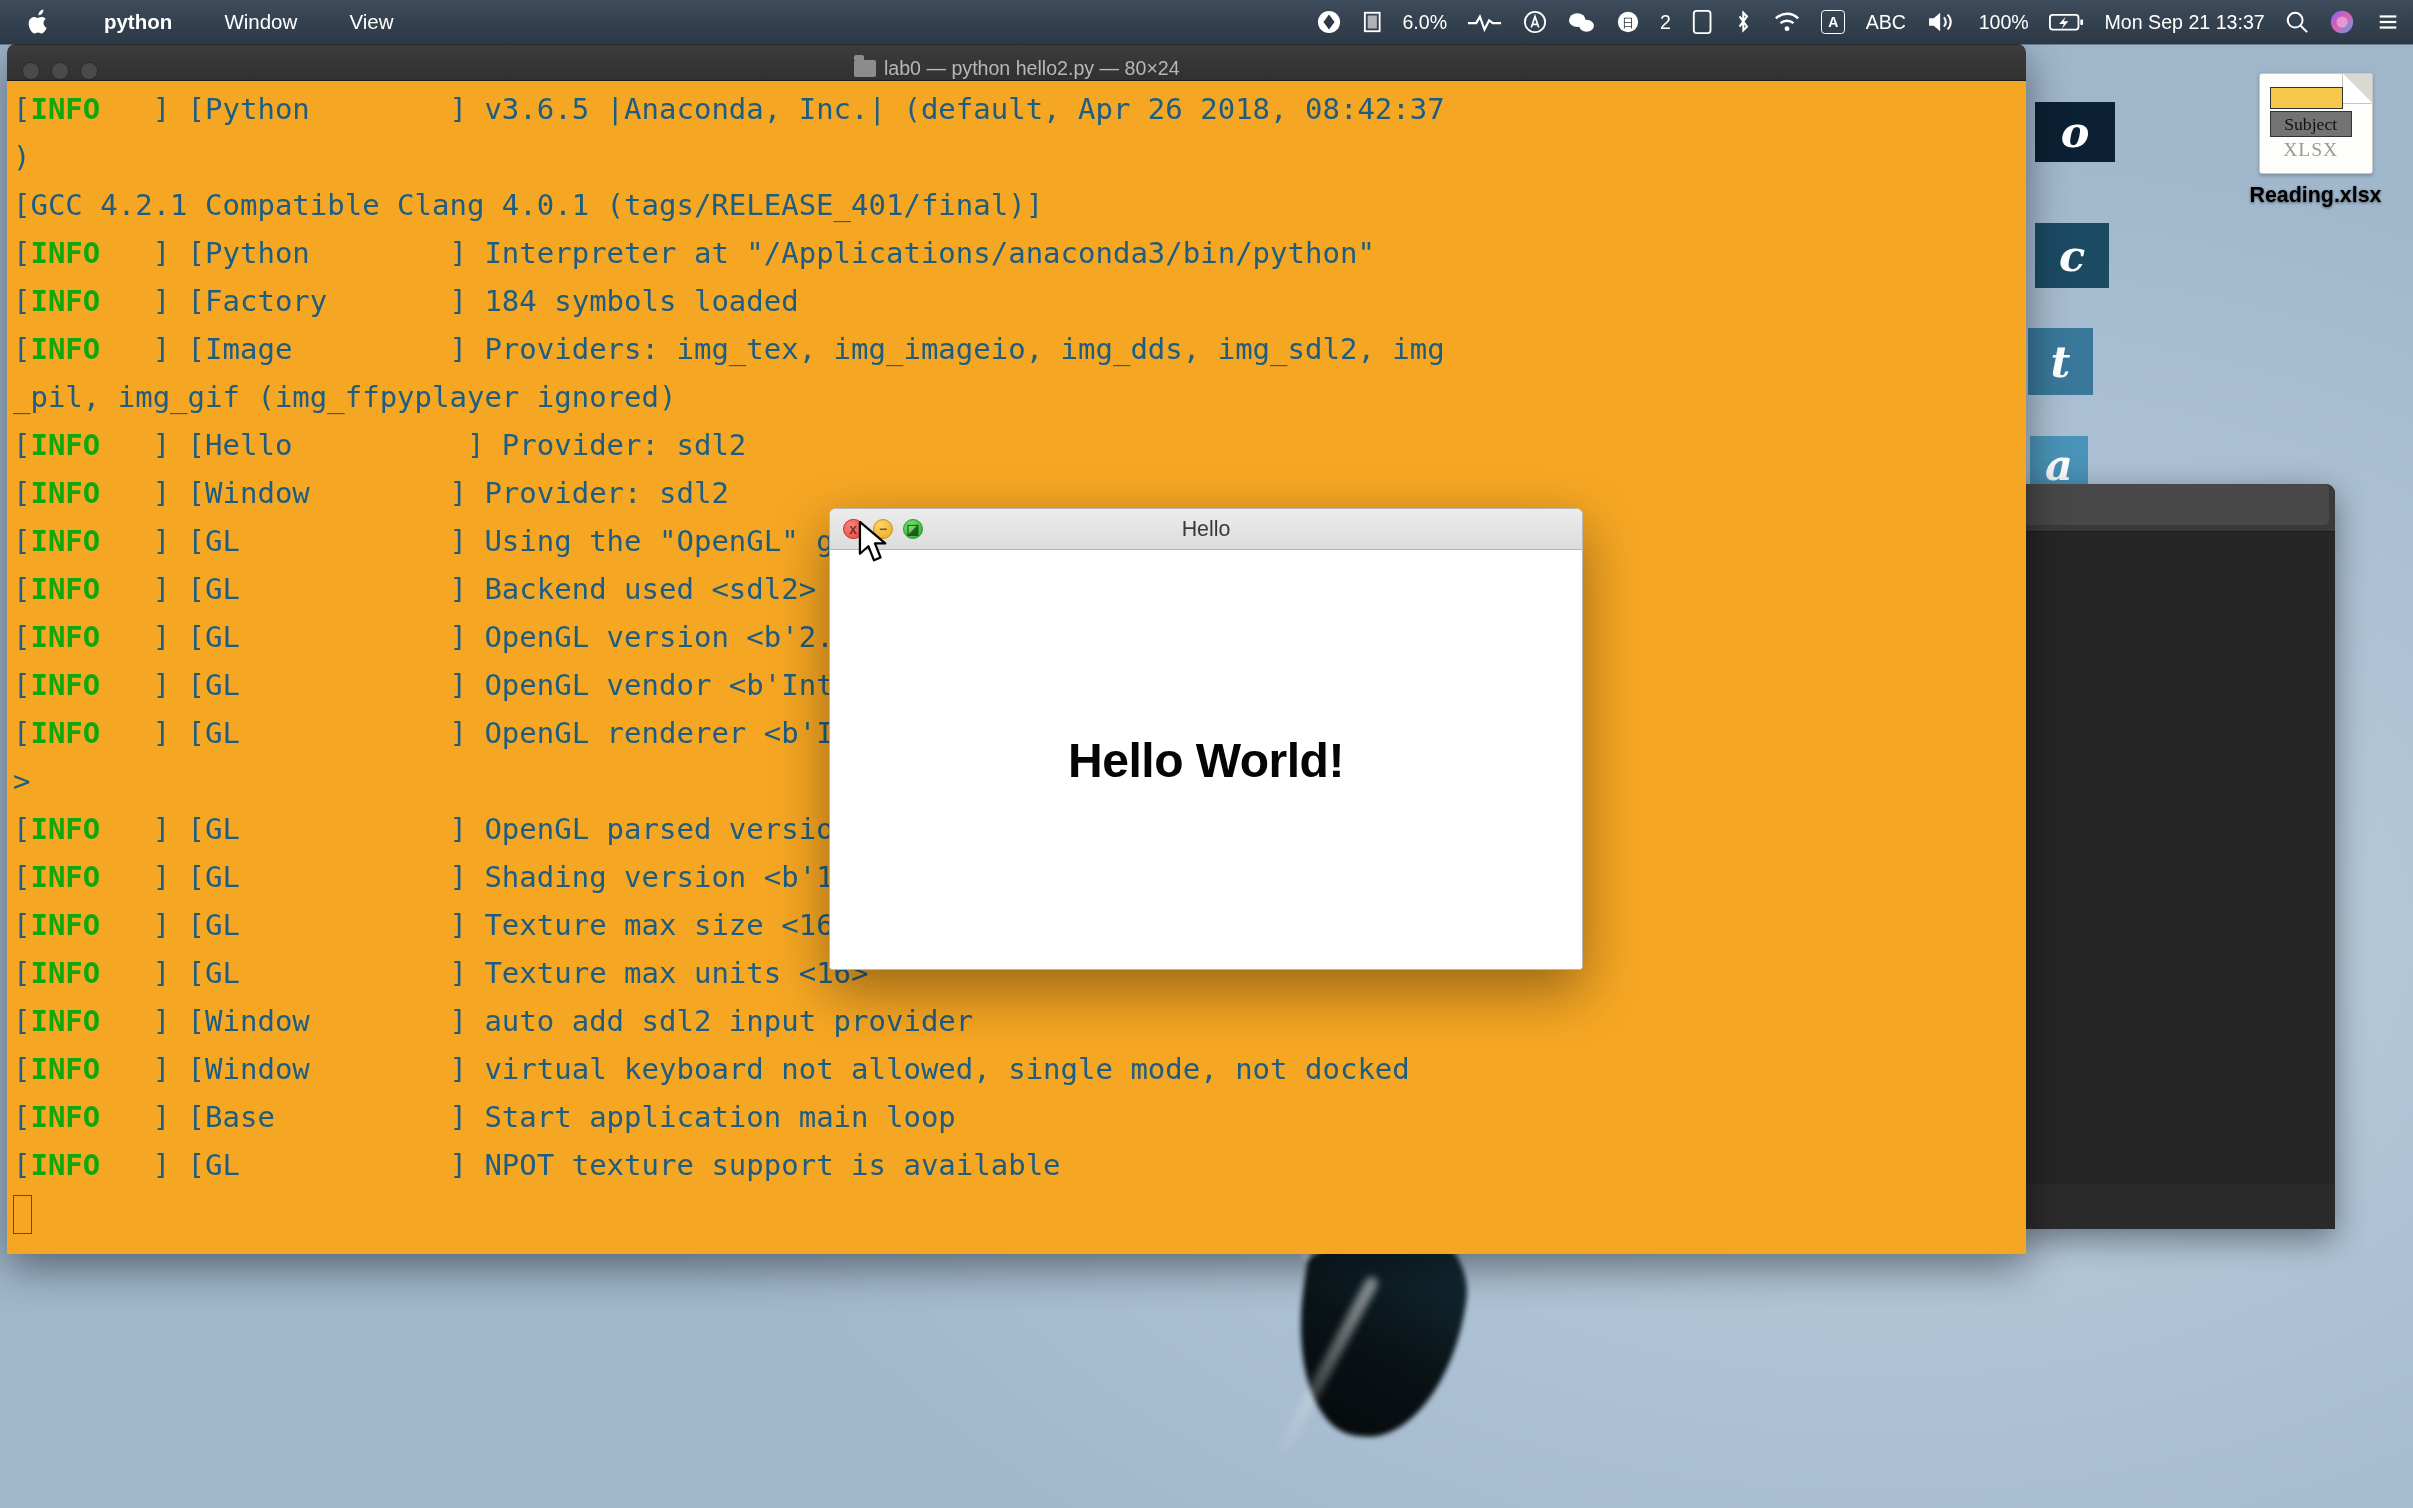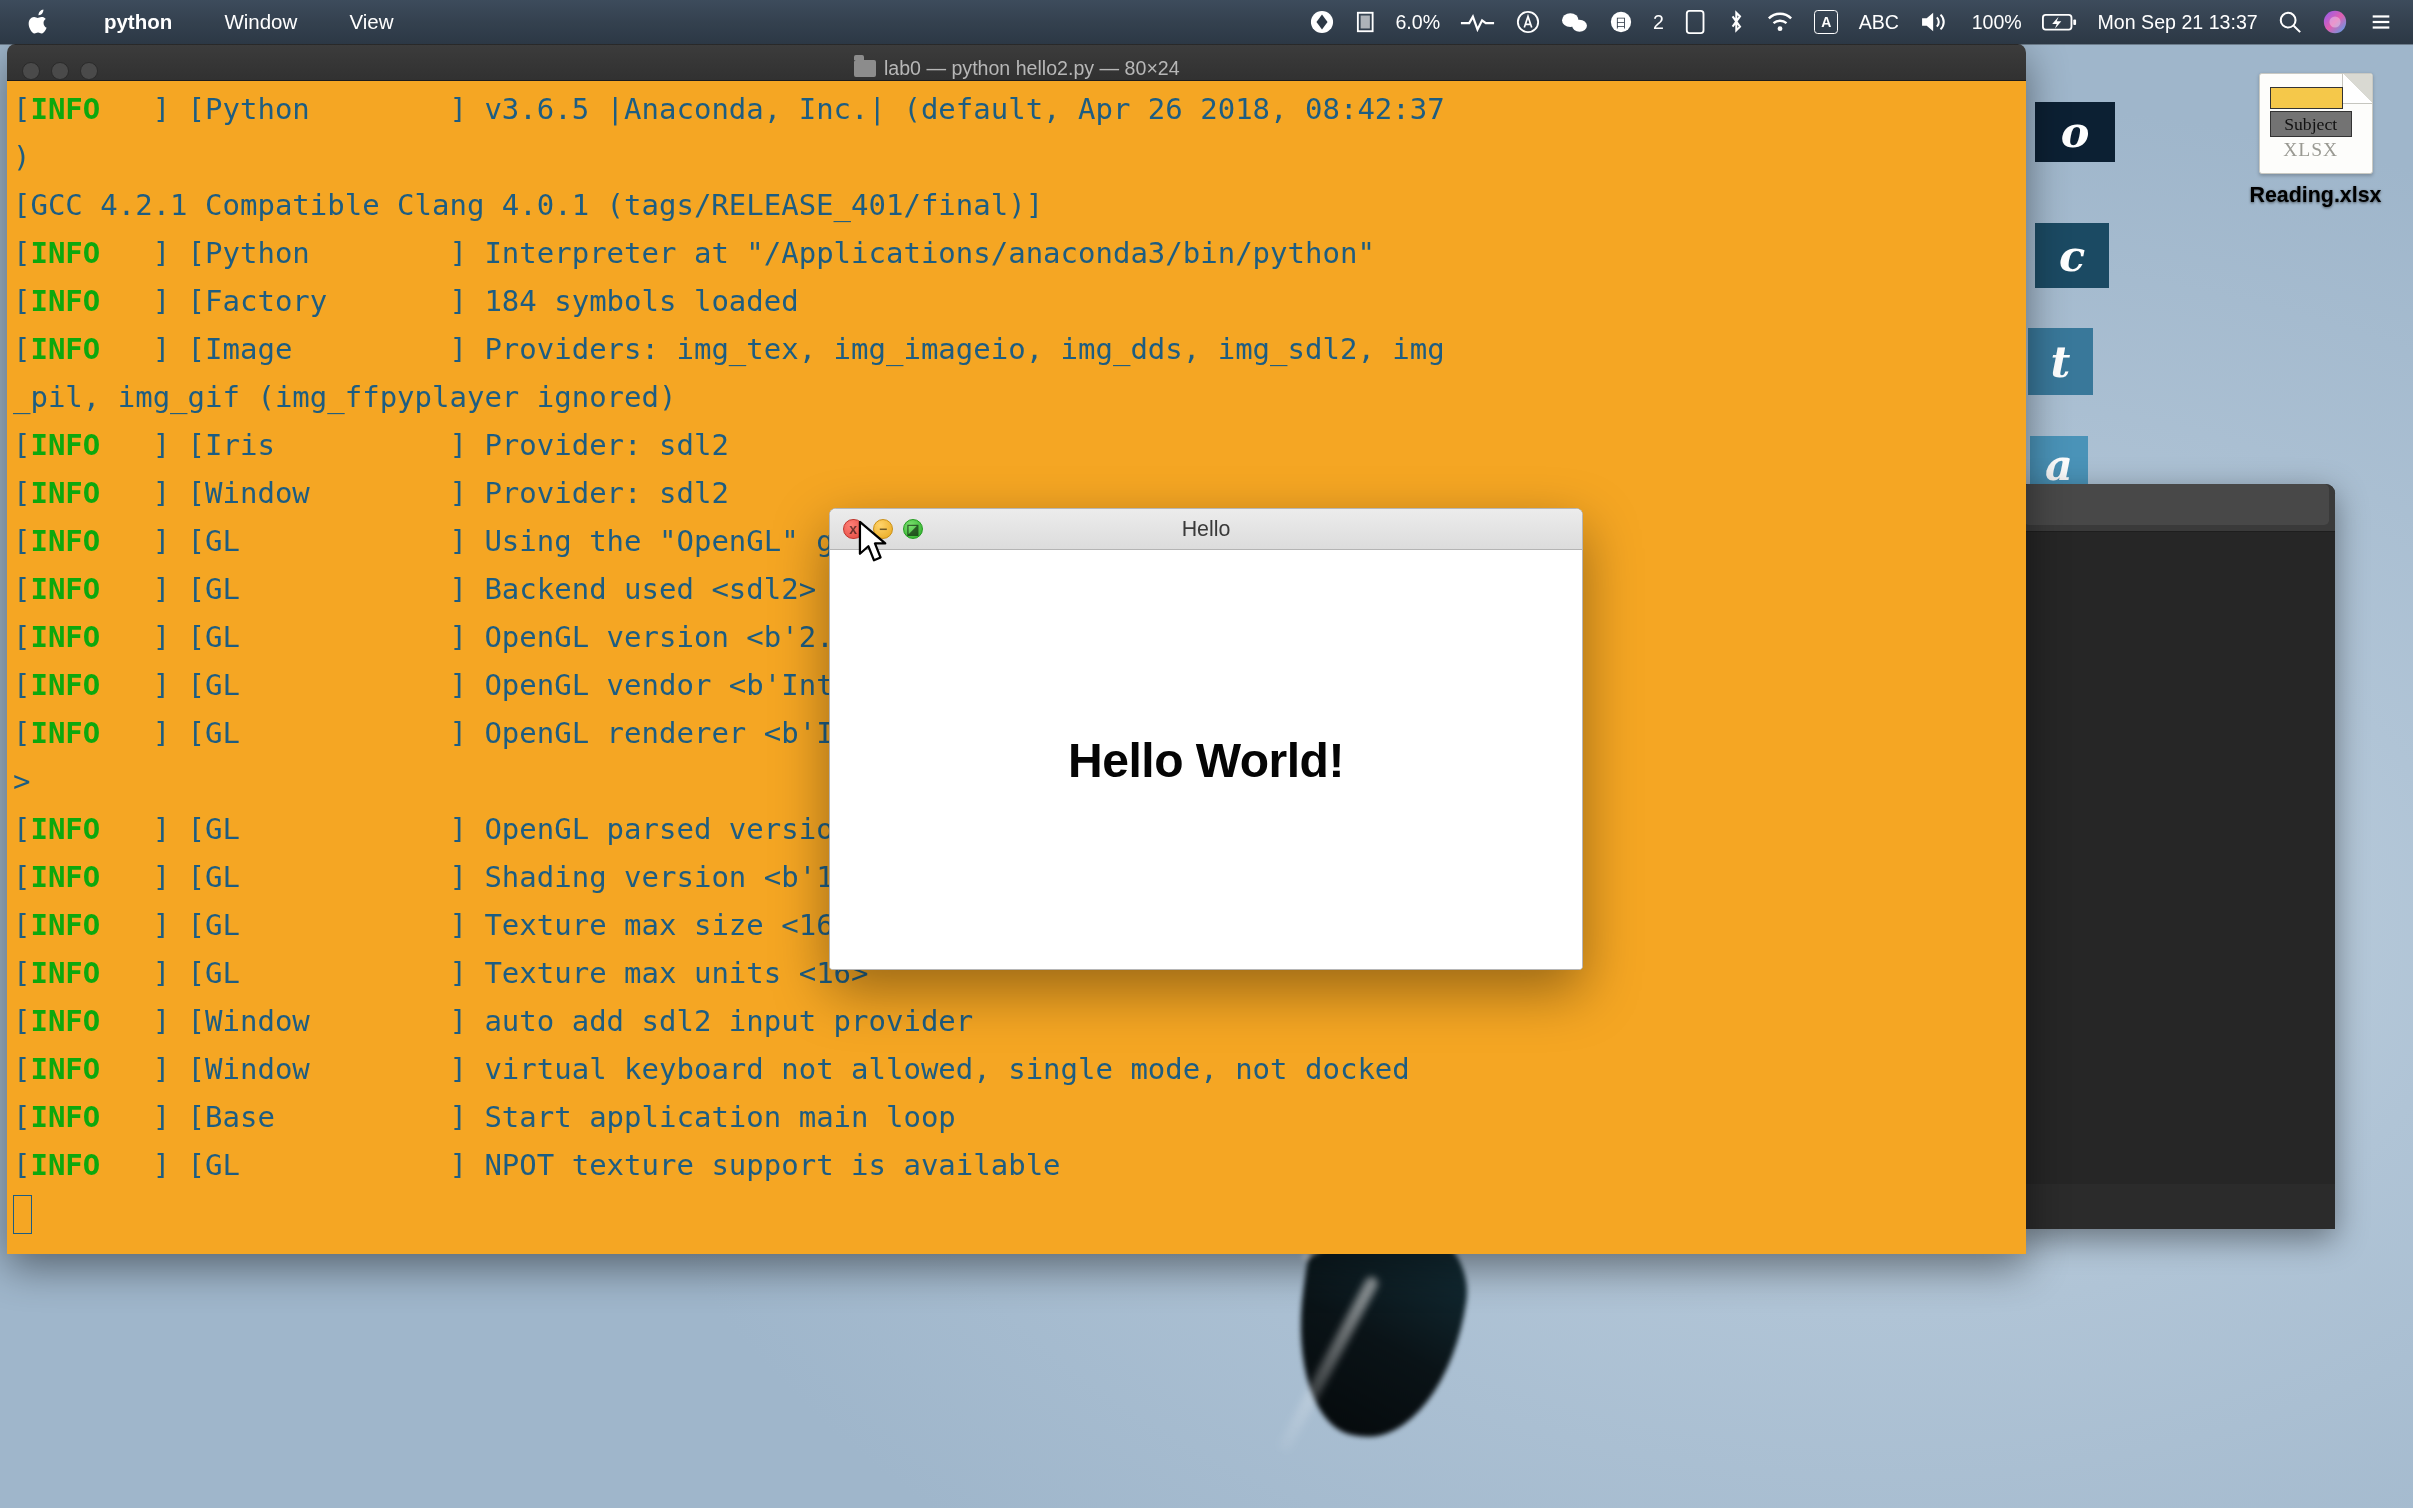--- a/index.html
+++ b/index.html
@@ -63,21 +63,21 @@
     color:#ffffff;
     display:flex; align-items:center;
     font-size:20.5px;
     z-index:60;
     box-shadow:0 0.9px 0 rgba(0,0,0,.35);
   }
   #menubar .left{ display:flex; align-items:center; gap:13px; }
   .mb-item{ padding:0 19.6px; height:44px; display:flex; align-items:center; white-space:nowrap;}
   .mb-item.apple{ padding:0 22.3px 0 26px; font-size:25px; }
   .mb-item.bold{ font-weight:700; }
-  #menubar .right{ margin-left:auto; display:flex; align-items:center; gap:0; padding-right:10px;}
+  #menubar .right{ margin-left:auto; display:flex; align-items:center; gap:0; padding-right:3px;}
   .mb-stat{ padding:0 10.2px; height:44px; display:flex; align-items:center; font-size:19.6px; white-space:nowrap; }
   .mb-stat svg{ display:block; }
   .ico-box{
     width:24px;height:24px;border:1.9px solid #fff;border-radius:3.7px;
     display:flex;align-items:center;justify-content:center;font-size:14px;font-weight:700;
   }
 
   
   #back-window{
     position:absolute; left:2018px; top:484px; width:317px; height:745px;
@@ -261,21 +261,21 @@
       <span>lab0 — python hello2.py — 80×24</span>
     </div>
   </div>
   <div id="term-body"><span class="br">[</span><span class="lvl">INFO</span><span class="br">   ] [Python        ] v3.6.5 |Anaconda, Inc.| (default, Apr 26 2018, 08:42:37</span>
 <span>)</span>
 <span>[GCC 4.2.1 Compatible Clang 4.0.1 (tags/RELEASE_401/final)]</span>
 <span class="br">[</span><span class="lvl">INFO</span><span class="br">   ] [Python        ] Interpreter at "/Applications/anaconda3/bin/python"</span>
 <span class="br">[</span><span class="lvl">INFO</span><span class="br">   ] [Factory       ] 184 symbols loaded</span>
 <span class="br">[</span><span class="lvl">INFO</span><span class="br">   ] [Image         ] Providers: img_tex, img_imageio, img_dds, img_sdl2, img</span>
 <span>_pil, img_gif (img_ffpyplayer ignored)</span>
-<span class="br">[</span><span class="lvl">INFO</span><span class="br">   ] [Iris          ] Provider: sdl2</span>
+<span class="br">[</span><span class="lvl">INFO</span><span class="br">   ] [Hello          ] Provider: sdl2</span>
 <span class="br">[</span><span class="lvl">INFO</span><span class="br">   ] [Window        ] Provider: sdl2</span>
 <span class="br">[</span><span class="lvl">INFO</span><span class="br">   ] [GL            ] Using the "OpenGL" graphics system</span>
 <span class="br">[</span><span class="lvl">INFO</span><span class="br">   ] [GL            ] Backend used &lt;sdl2&gt;</span>
 <span class="br">[</span><span class="lvl">INFO</span><span class="br">   ] [GL            ] OpenGL version &lt;b'2.1 INTEL-12.10.12'&gt;</span>
 <span class="br">[</span><span class="lvl">INFO</span><span class="br">   ] [GL            ] OpenGL vendor &lt;b'Intel Inc.'&gt;</span>
 <span class="br">[</span><span class="lvl">INFO</span><span class="br">   ] [GL            ] OpenGL renderer &lt;b'Intel Iris Plus Graphics 645'</span>
 <span>&gt;</span>
 <span class="br">[</span><span class="lvl">INFO</span><span class="br">   ] [GL            ] OpenGL parsed version: 2, 1</span>
 <span class="br">[</span><span class="lvl">INFO</span><span class="br">   ] [GL            ] Shading version &lt;b'1.20'&gt;</span>
 <span class="br">[</span><span class="lvl">INFO</span><span class="br">   ] [GL            ] Texture max size &lt;16384&gt;</span>

